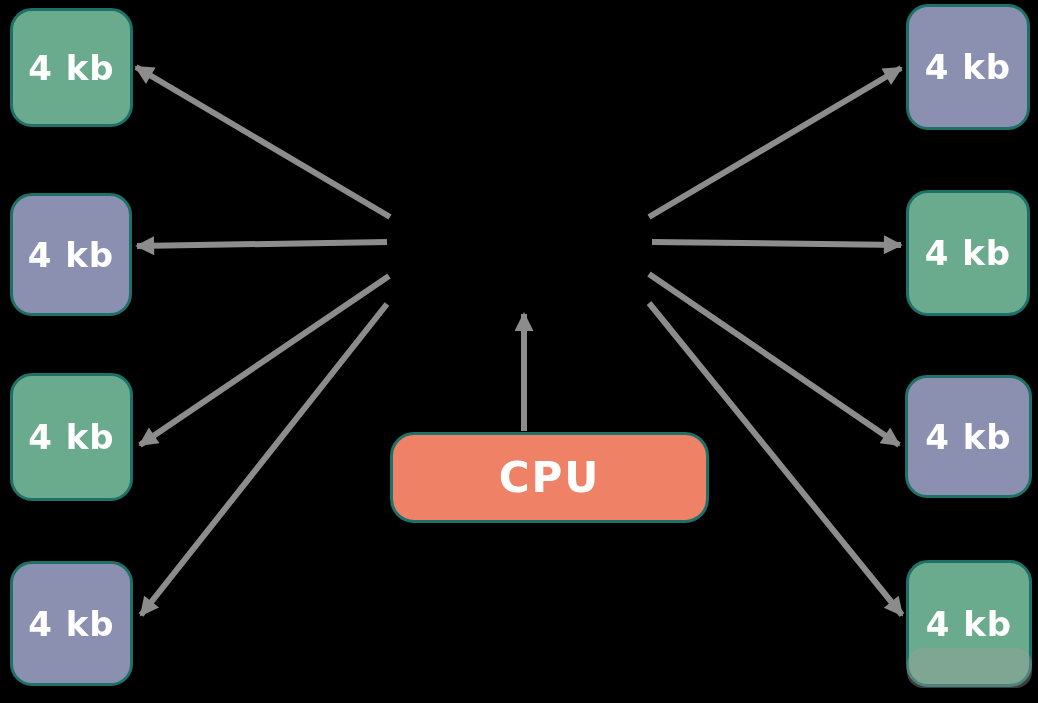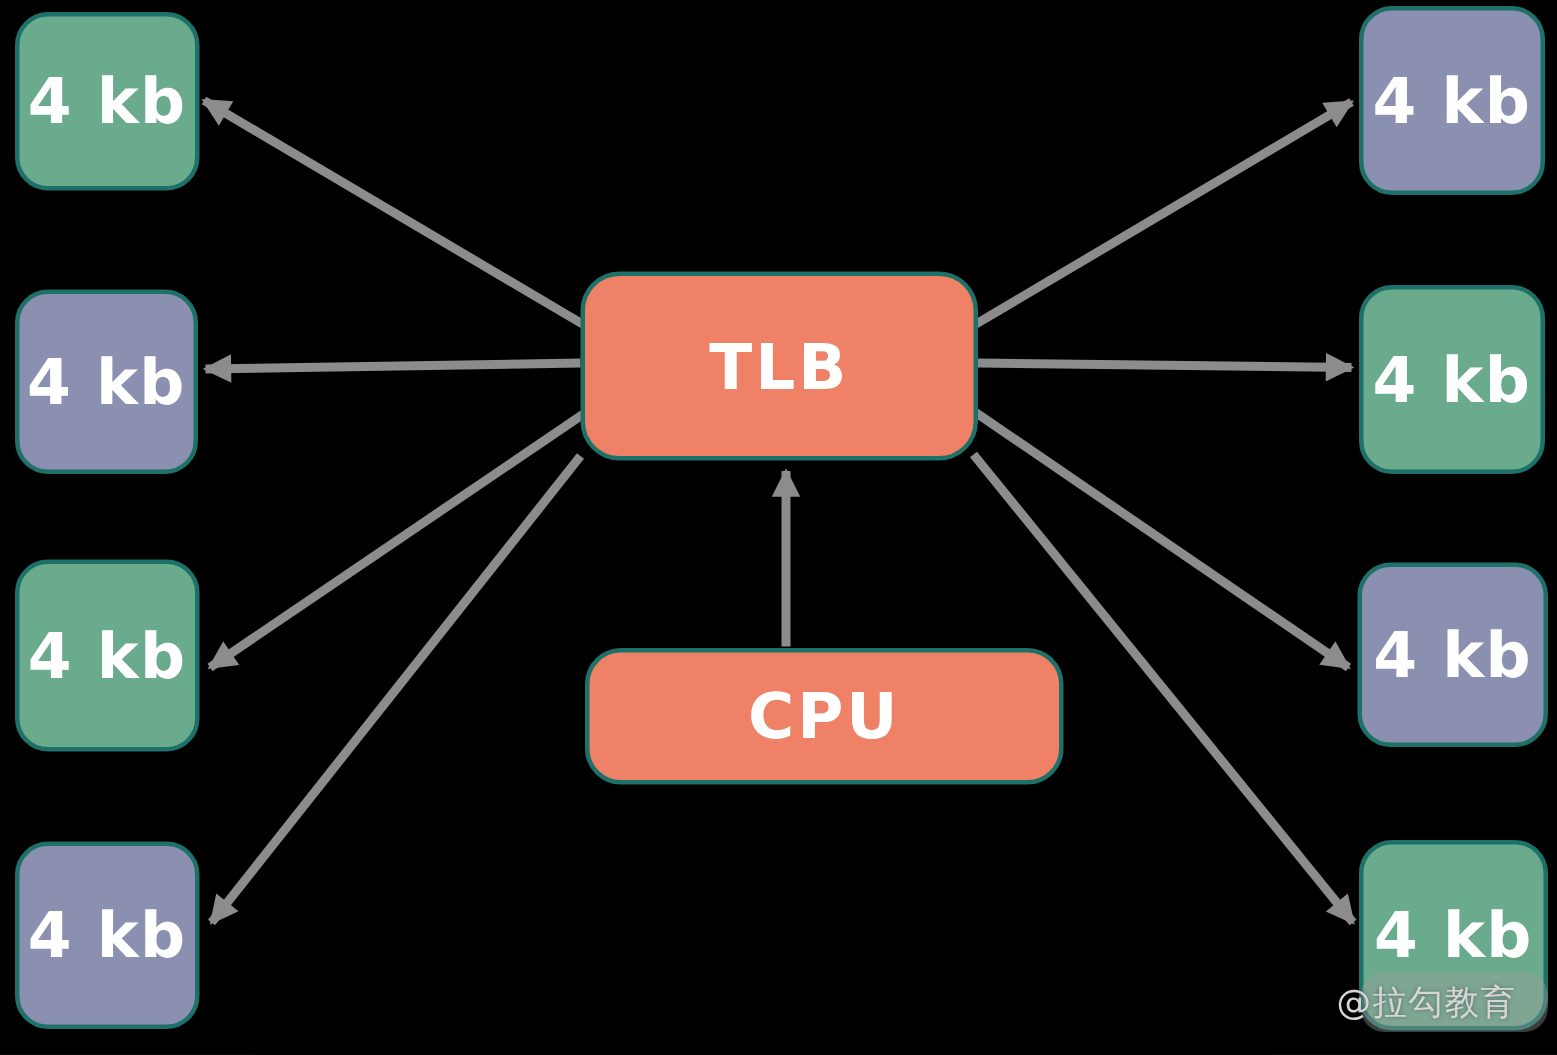--- a/index.html
+++ b/index.html
@@ -25,21 +25,21 @@
   .arrows #arrowhead path{fill:var(--arrow);}
   .node{
     position:absolute;
     box-sizing:border-box;
     border:3px solid var(--node-border);
     display:flex;align-items:center;justify-content:center;
     color:var(--label-text);
   }
   .page{
     border-radius:22px;
-    font-size:42px;font-weight:600;letter-spacing:1px;
+    font-size:34px;font-weight:600;letter-spacing:1px;
   }
   .page[data-variant="green"]{background:var(--green);}
   .page[data-variant="purple"]{background:var(--purple);}
   .hub{
     background:var(--orange);
     border-radius:26px;
     font-size:42px;font-weight:600;letter-spacing:2px;
   }
   .watermark-bg{
     position:absolute;left:907px;top:648px;width:125px;height:40px;
@@ -93,24 +93,20 @@
   <div class="node page" style="left:906px;top:190px;width:124px;height:126px;" data-variant="green">
     <span>4 kb</span>
   </div>
   <div class="node page" style="left:905px;top:375px;width:127px;height:123px;" data-variant="purple">
     <span>4 kb</span>
   </div>
   <div class="node page" style="left:906px;top:560px;width:126px;height:127px;" data-variant="green">
     <span>4 kb</span>
   </div>
 
-  <div class="node hub" style="left:387px;top:181px;width:265px;height:126px;">
-    <span>TLB</span>
-  </div>
 
   <div class="node hub" style="left:390px;top:432px;width:319px;height:91px;border-radius:24px;">
     <span>CPU</span>
   </div>
 
   <div class="watermark-bg"></div>
-  <div class="watermark-text">@拉勾教育</div>
 
 </div>
 
 </body></html>

